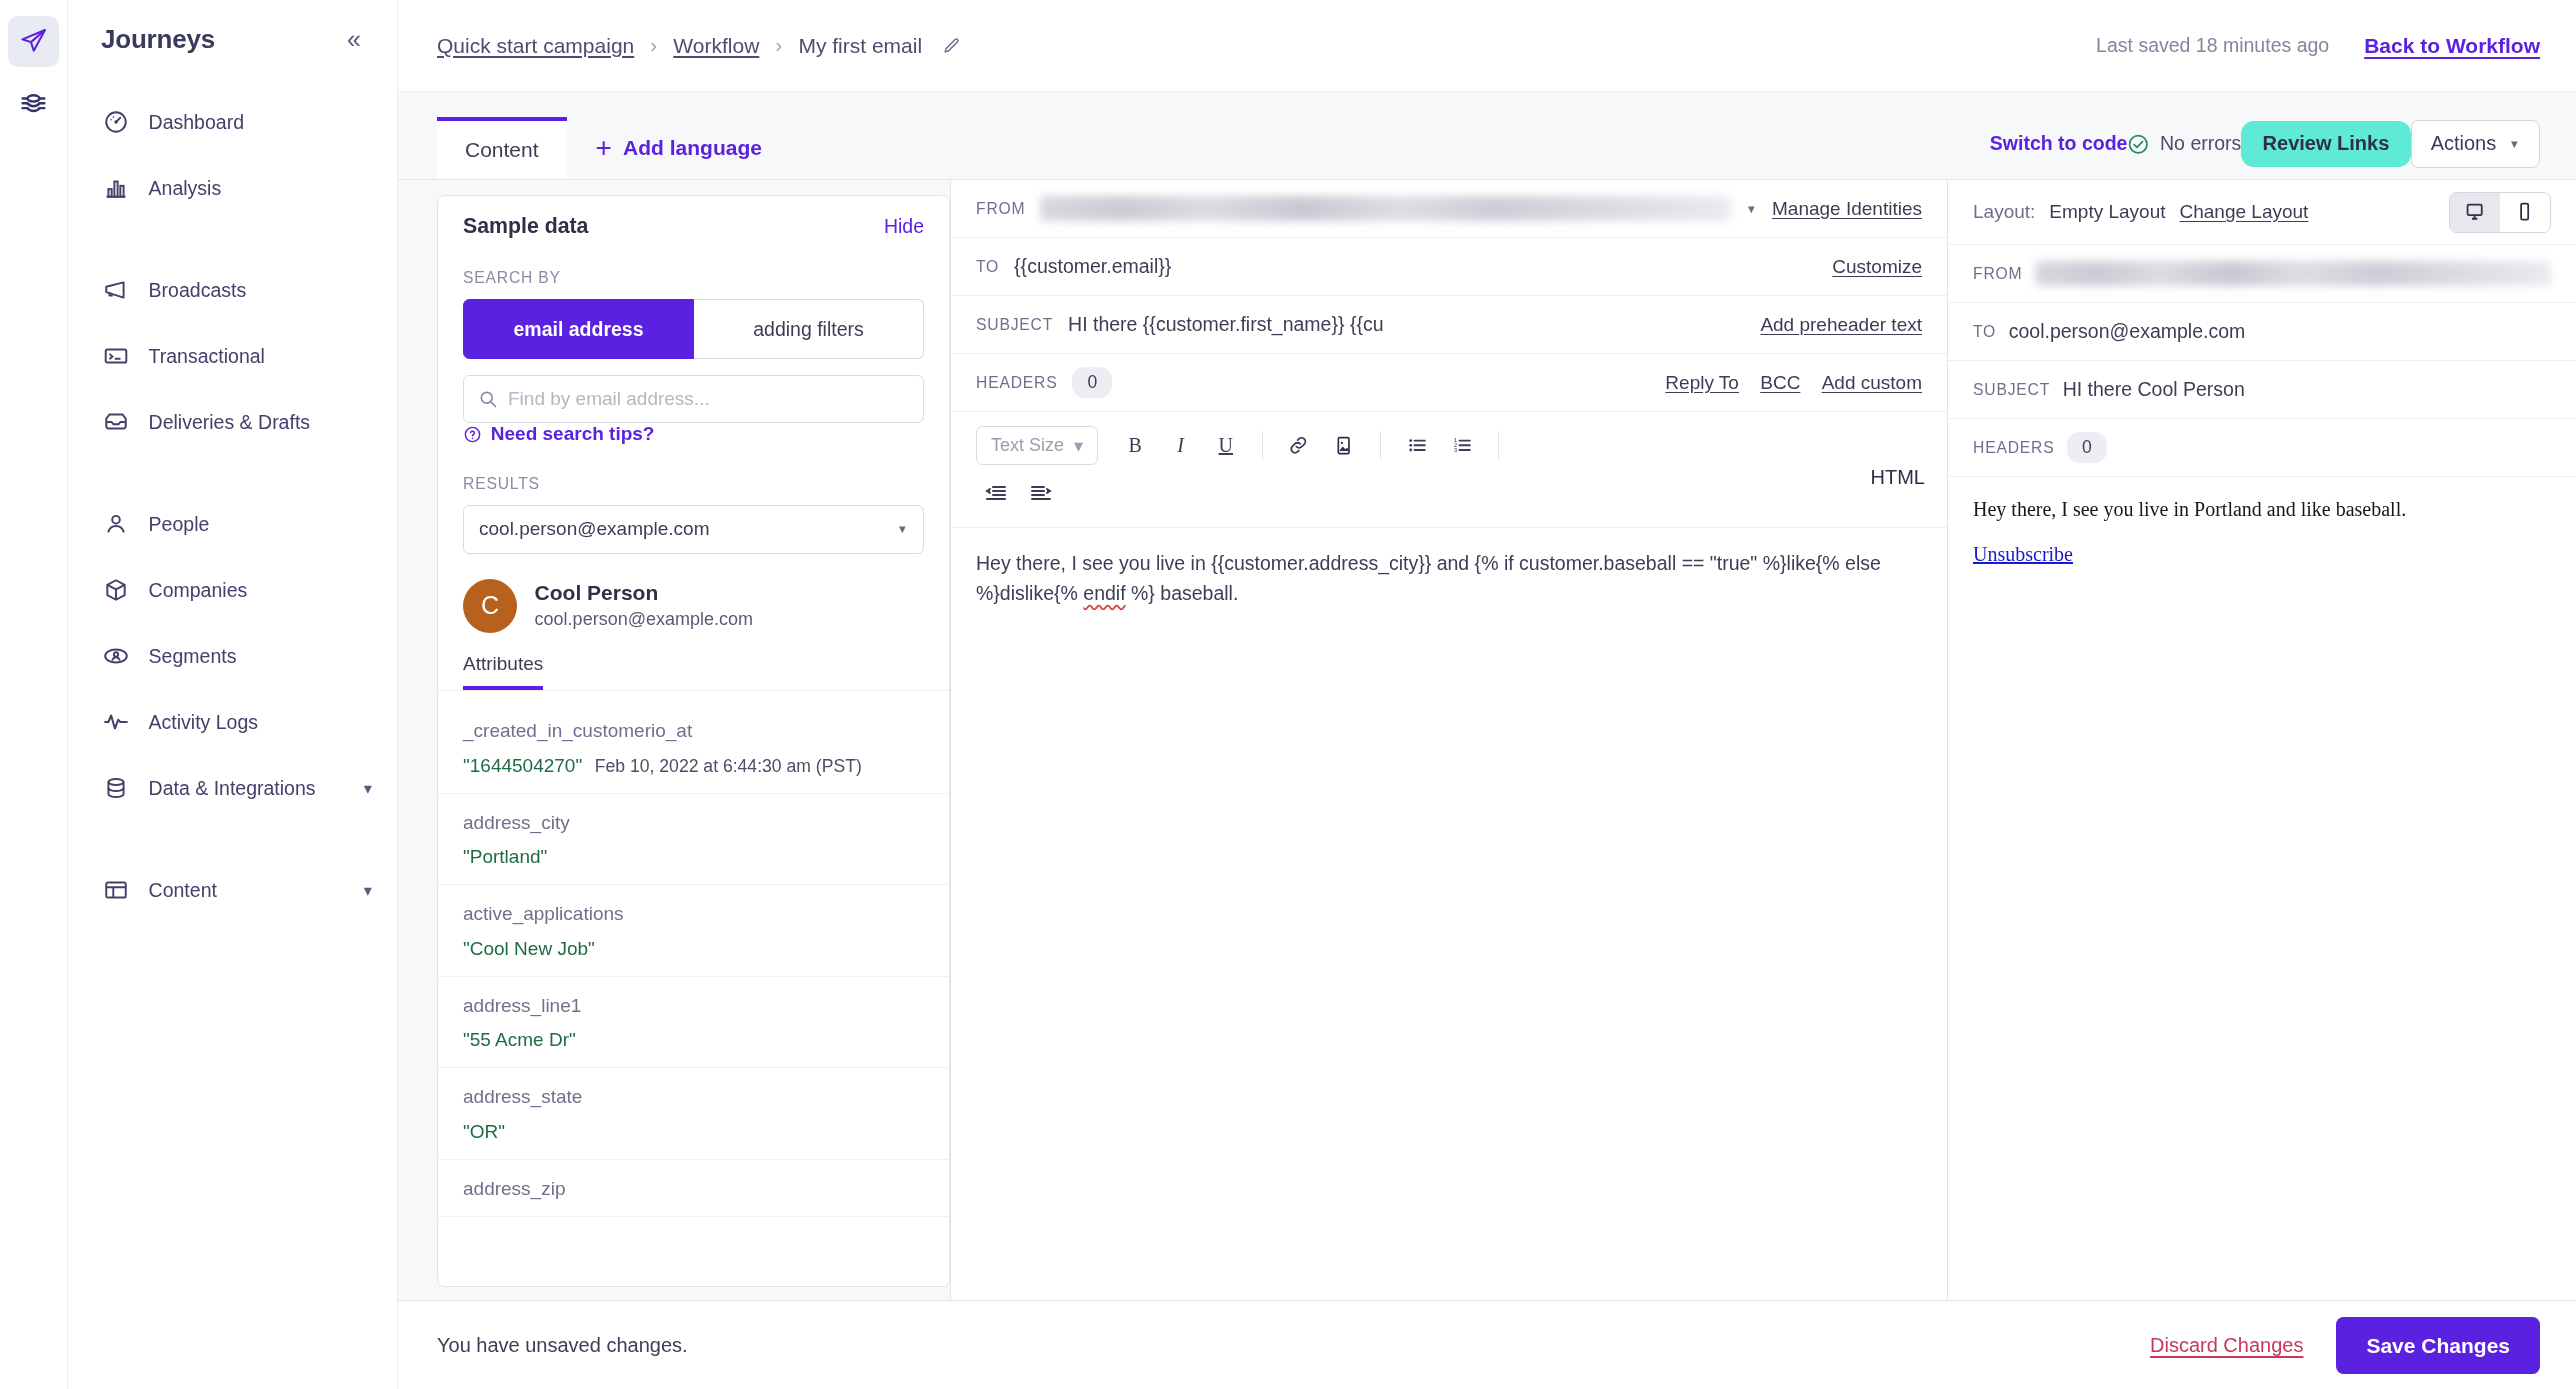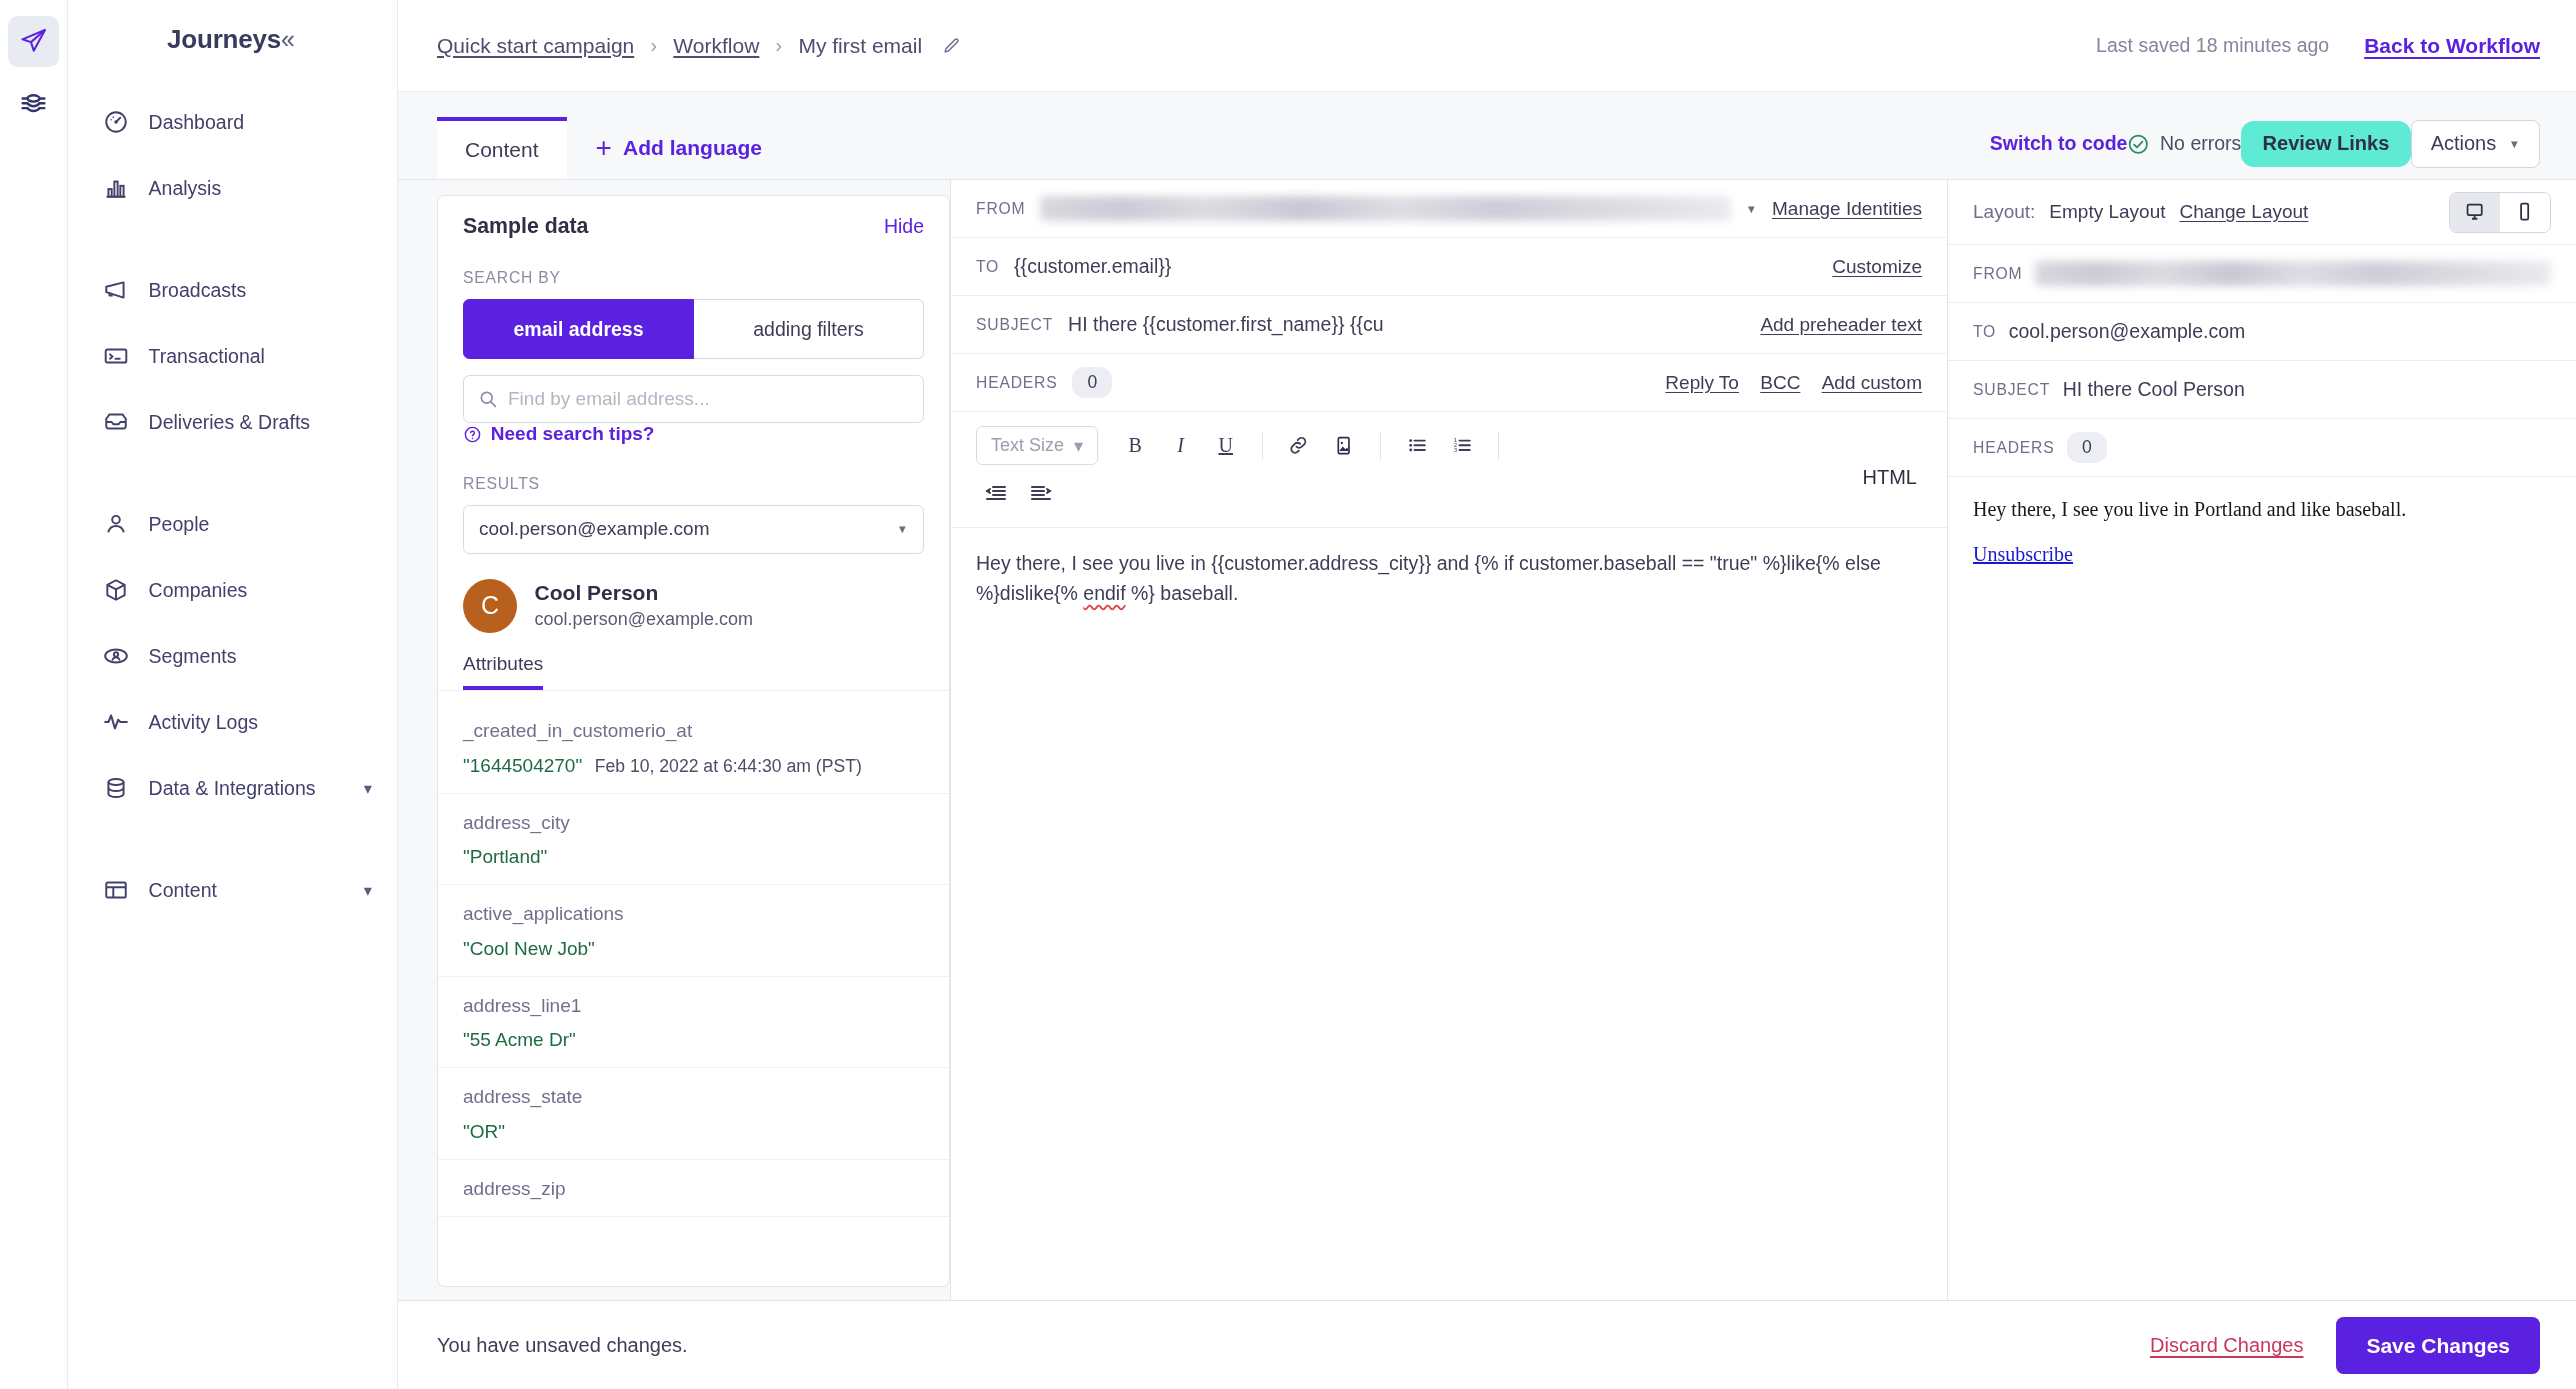--- a/index.html
+++ b/index.html
@@ -25,21 +25,21 @@
   }
   .rail-btn.active { background: #e9ebf2; }
 
   
   .sidebar {
     width: 330px; flex: 0 0 330px; height: 1390px;
     background: #ffffff; border-right: 1.3px solid #e9ebf0;
     padding: 0 0 0 0;
   }
   .sb-head {
-    display: flex; align-items: center; justify-content: center;
+    display: flex; align-items: center; justify-content: space-between;
     padding: 24px 36px 0 33px;
   }
   .sb-title { font-size: 26px; font-weight: 700; color: #3a3a5c; letter-spacing: -0.2px; }
   .sb-collapse { color: #5b5b80; font-size: 25px; line-height: 1; }
   .sb-nav { margin-top: 34px; }
   .sb-group { padding: 0; }
   .sb-item {
     display: flex; align-items: center; gap: 17.6px;
     padding: 0 25px 0 33px; height: 66px;
     color: #41416b; font-size: 19.5px;
@@ -190,21 +190,21 @@
   .tsize {
     border: 1.3px solid #d9dbe3; border-radius: 6.3px; height: 39px;
     display: flex; align-items: center; gap: 10px; padding: 0 14px;
     color: #9b9db0; font-size: 18px; margin-right: 11.3px;
   }
   .tbtn {
     width: 39px; height: 39px; display: flex; align-items: center; justify-content: center;
     color: #3d3d56; font-size: 20px;
   }
   .tdiv { width: 1.3px; height: 29px; background: #e2e4ea; margin: 0 10px; }
-  .htmlbadge { position: absolute; right: 30px; top: 54px; font-size: 20px; color: #2f2f45; font-weight: 400; }
+  .htmlbadge { position: absolute; right: 22px; top: 54px; font-size: 20px; color: #2f2f45; font-weight: 400; }
   .ebody { padding: 21.3px 25px; font-size: 19.5px; color: #3d3d56; line-height: 1.52; }
   .squiggle {
     text-decoration: underline; text-decoration-style: wavy;
     text-decoration-color: #e04343; text-underline-offset: 4.4px;
   }
 
   
   .col-right { width: 628px; flex: 0 0 628px; background: #ffffff; display: flex; flex-direction: column; }
   .prow {
     display: flex; align-items: center; justify-content: space-between;

